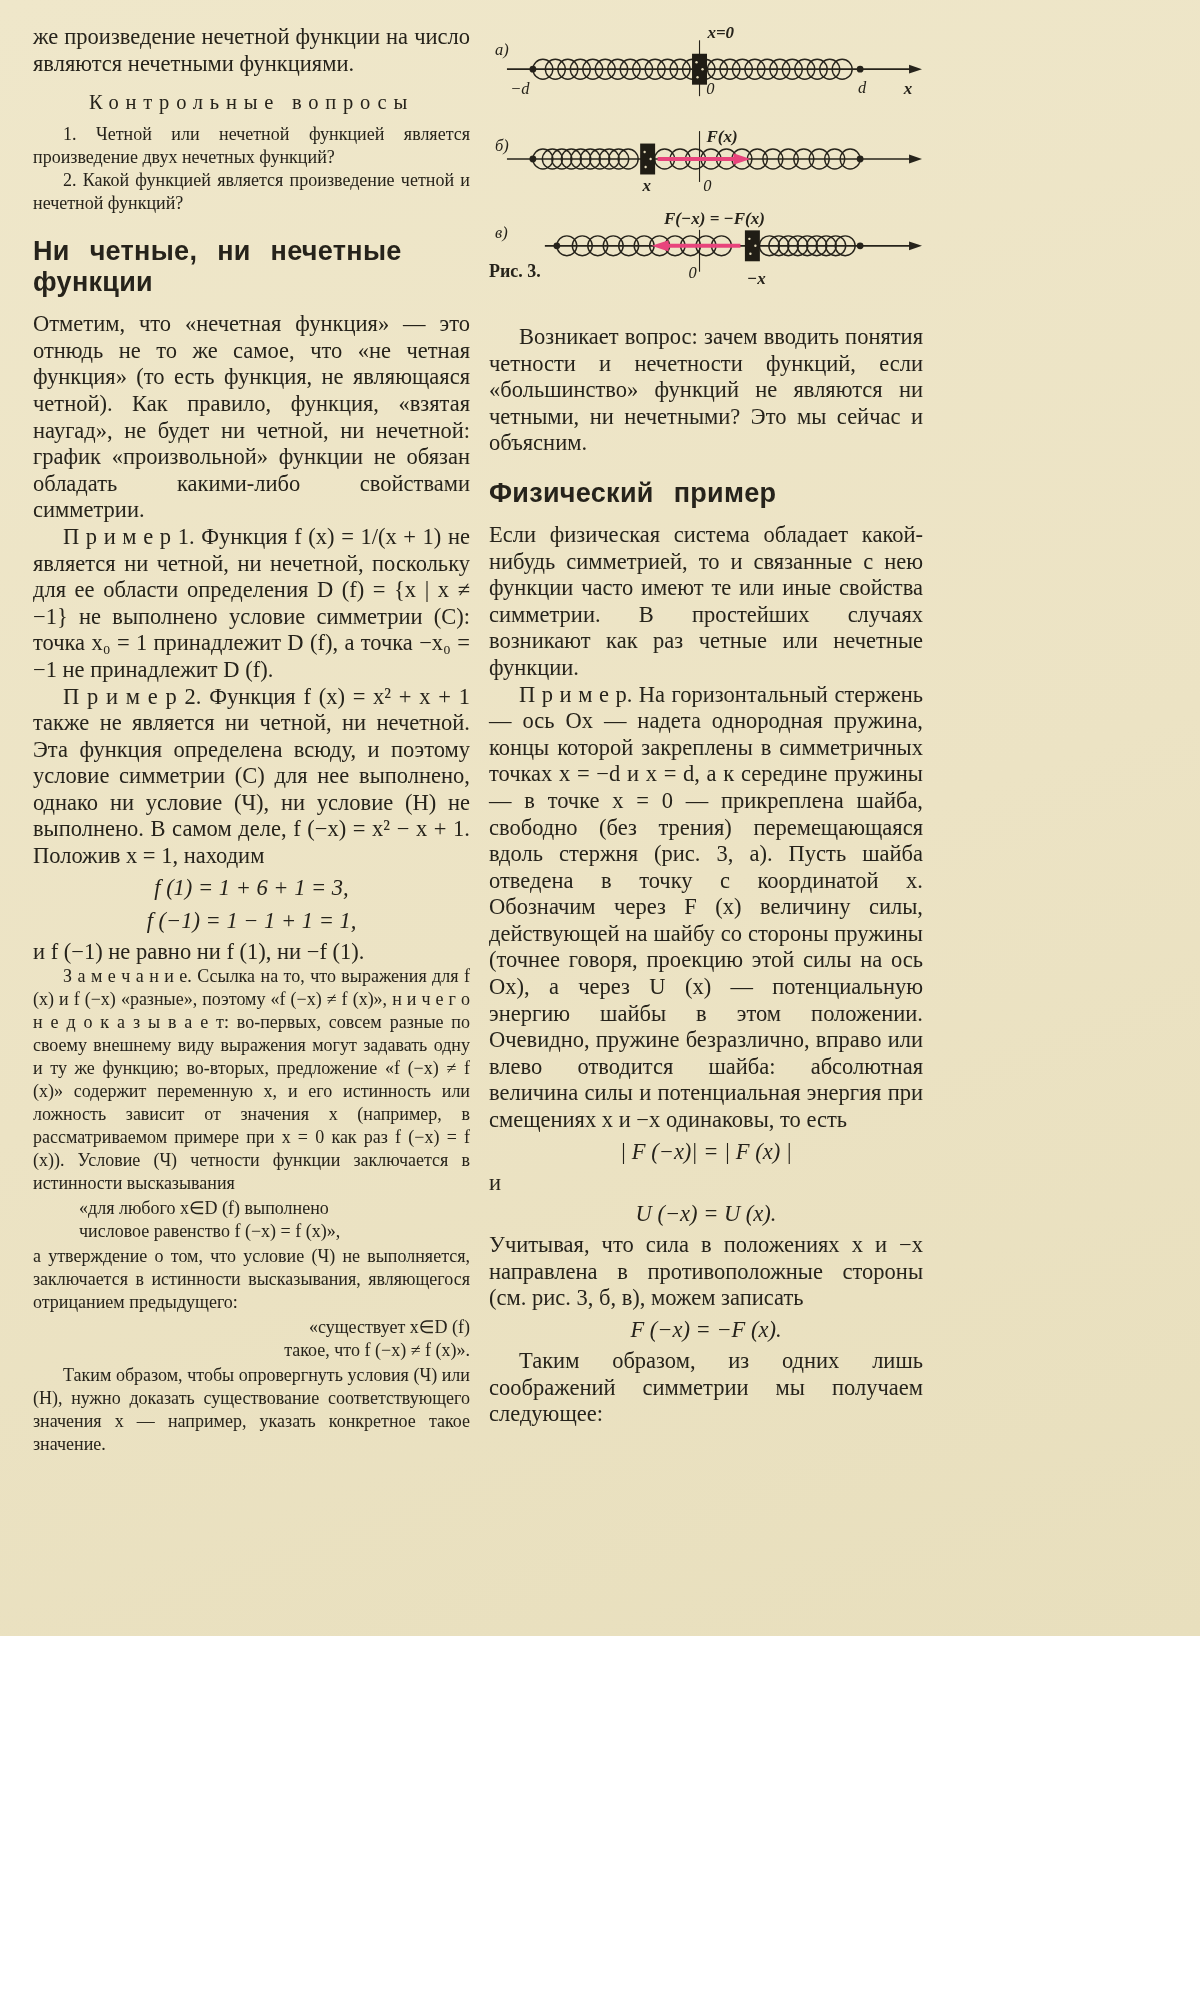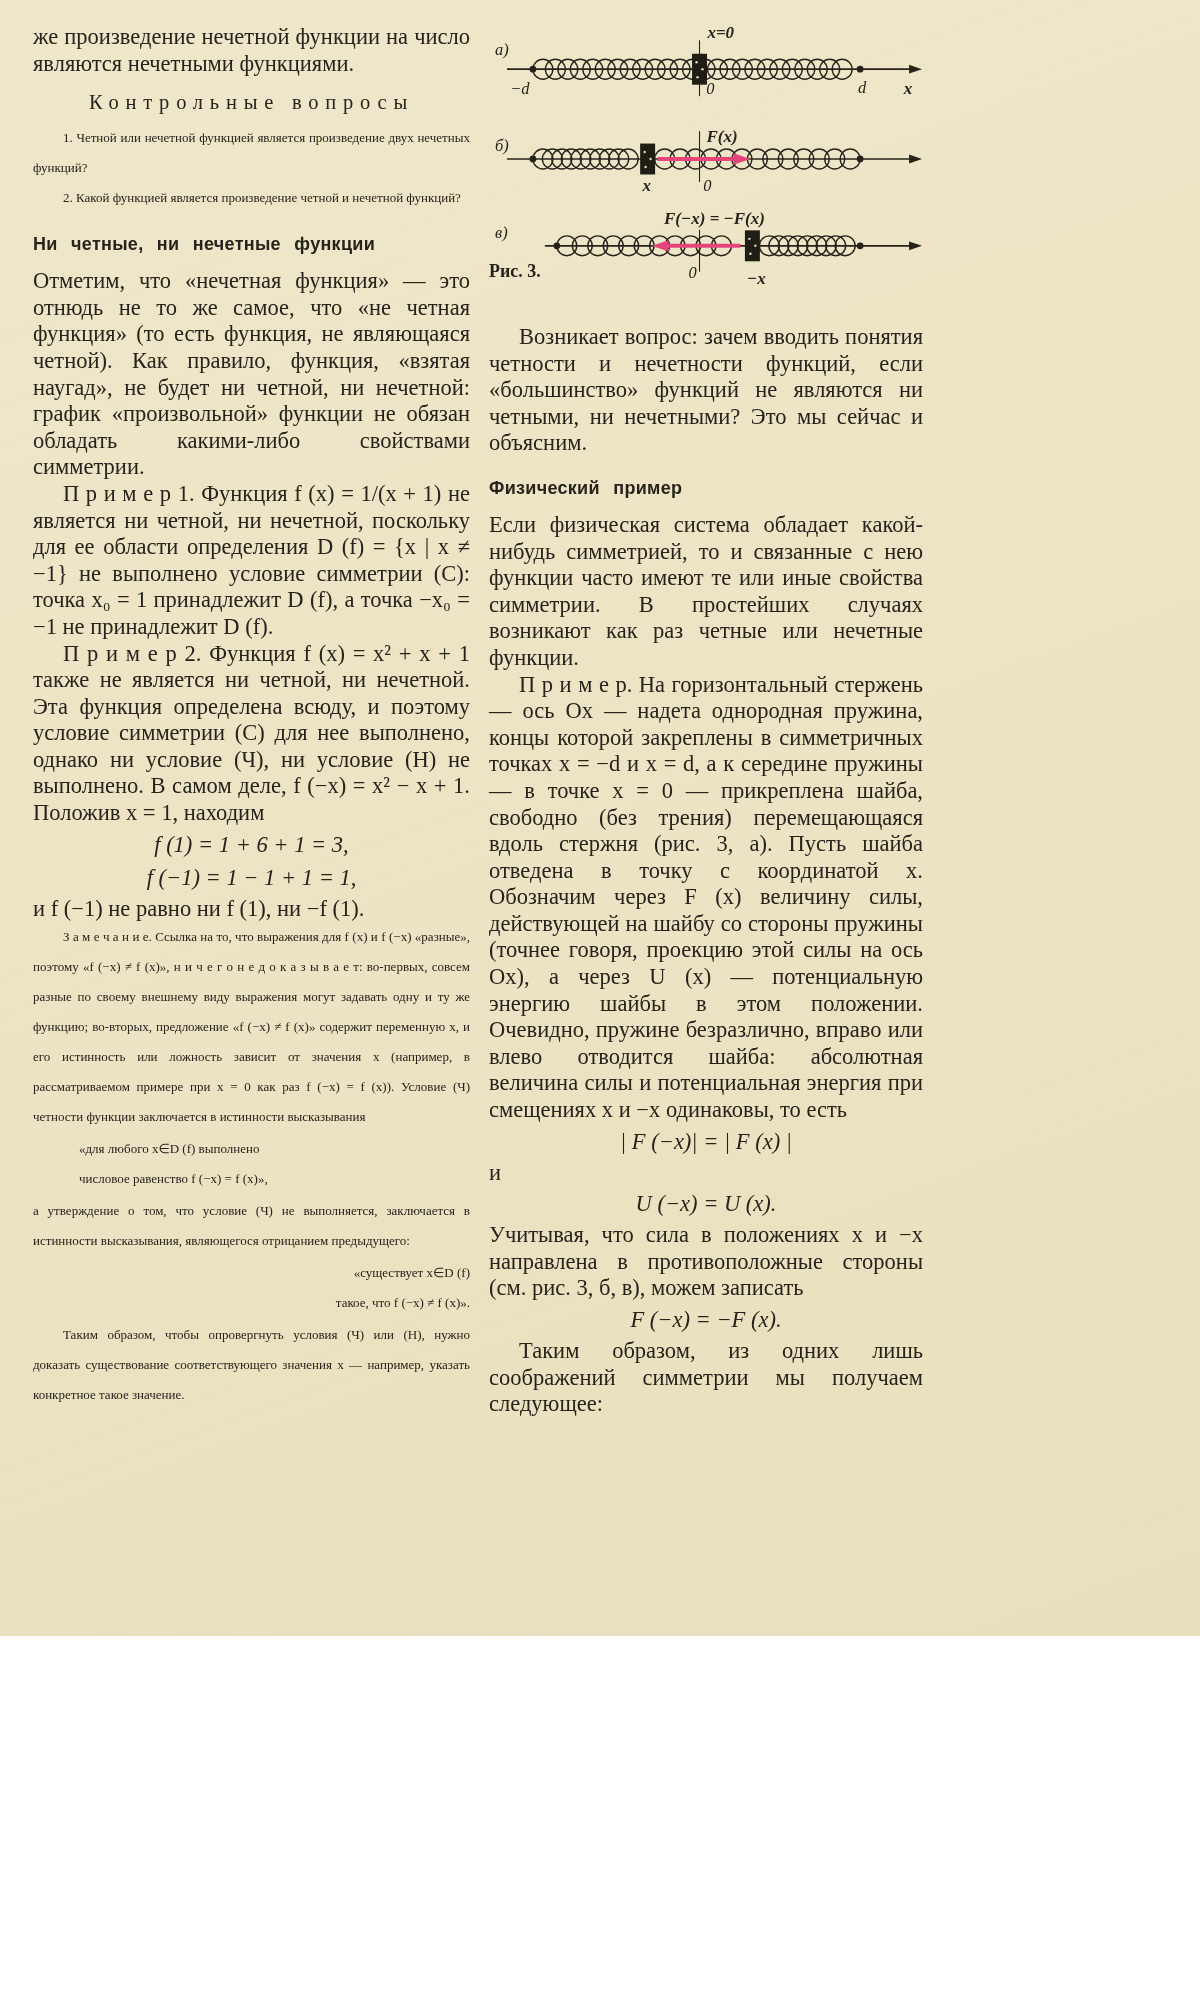--- a/index.html
+++ b/index.html
@@ -9,30 +9,30 @@
     background:linear-gradient(160deg,#efe7ca 0%,#ece3c4 55%,#e8dfbd 100%);
     font-family:"Liberation Serif",serif;
     color:#26231b;
     overflow:hidden;
   }
   .col{position:absolute;top:24px;}
   .col-left{left:33px;width:437px;}
   .col-right{left:489px;width:434px;}
   p{margin:0;}
   .body{font-size:22.5px;line-height:26.6px;}
-  .small{font-size:13px;line-height:30px;}
+  .small{font-size:18px;line-height:23px;}
   .just{text-align:justify;}
   .ind{text-indent:30px;}
   .spaced-heading{
     font-size:20.5px;font-weight:400;letter-spacing:0.33em;
     text-align:center;margin:14px 0 9px 0;
   }
   .sans-heading{
     font-family:"Liberation Sans",sans-serif;
-    font-size:18px;font-weight:700;word-spacing:0.45em;letter-spacing:0.3px;
+    font-size:27px;font-weight:700;word-spacing:0.45em;letter-spacing:0.3px;
     margin:21px 0 13px 0;
   }
   .formula{font-size:22.5px;line-height:30px;font-style:italic;text-align:center;margin:3px 0;}
   .quote-left{padding-left:46px;white-space:pre-line;margin:2px 0;}
   .quote-center{text-align:right;white-space:pre-line;margin:2px 0;}
   figure{margin:0 0 14px 0;}
   .page-num{
     position:absolute;left:848px;top:1928px;
     font-family:"Liberation Sans",sans-serif;font-weight:700;font-size:27px;
   }

